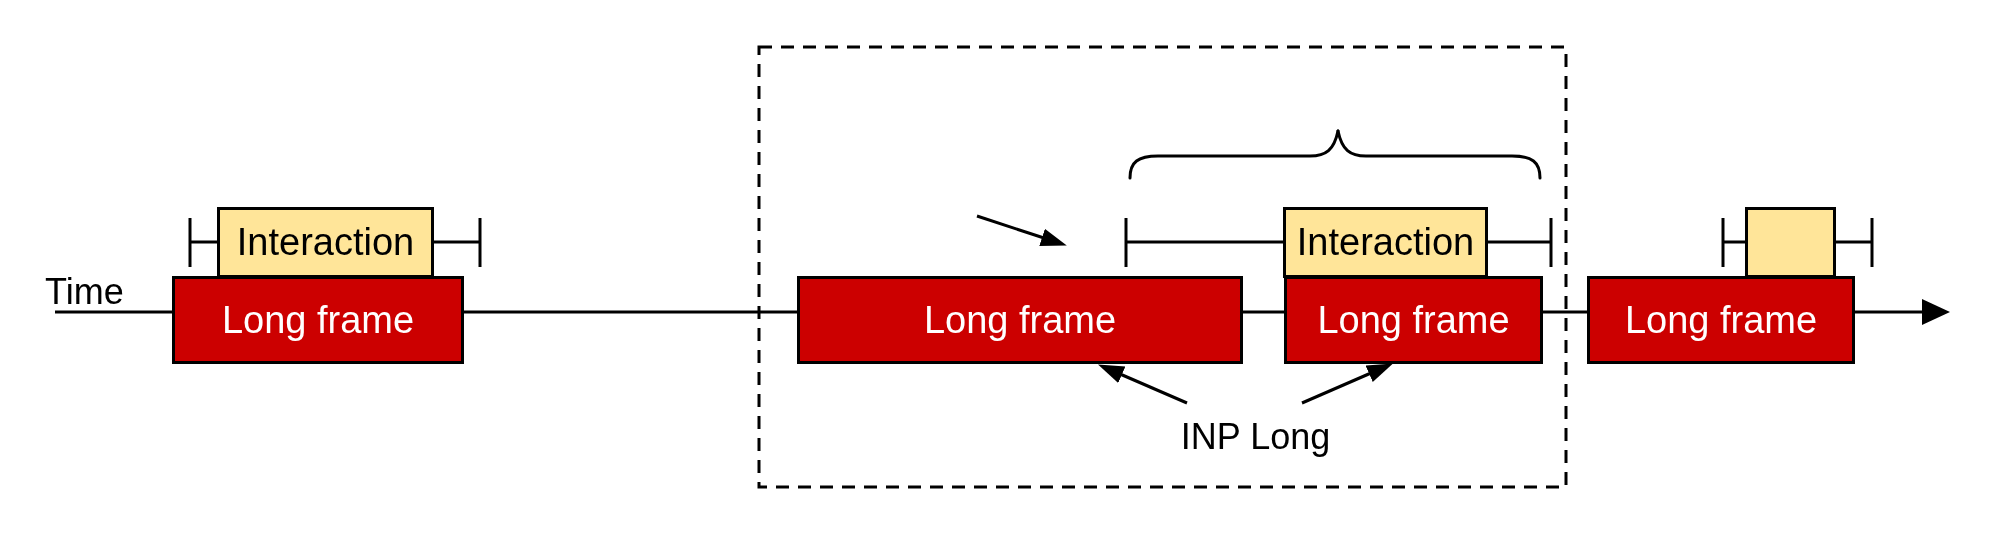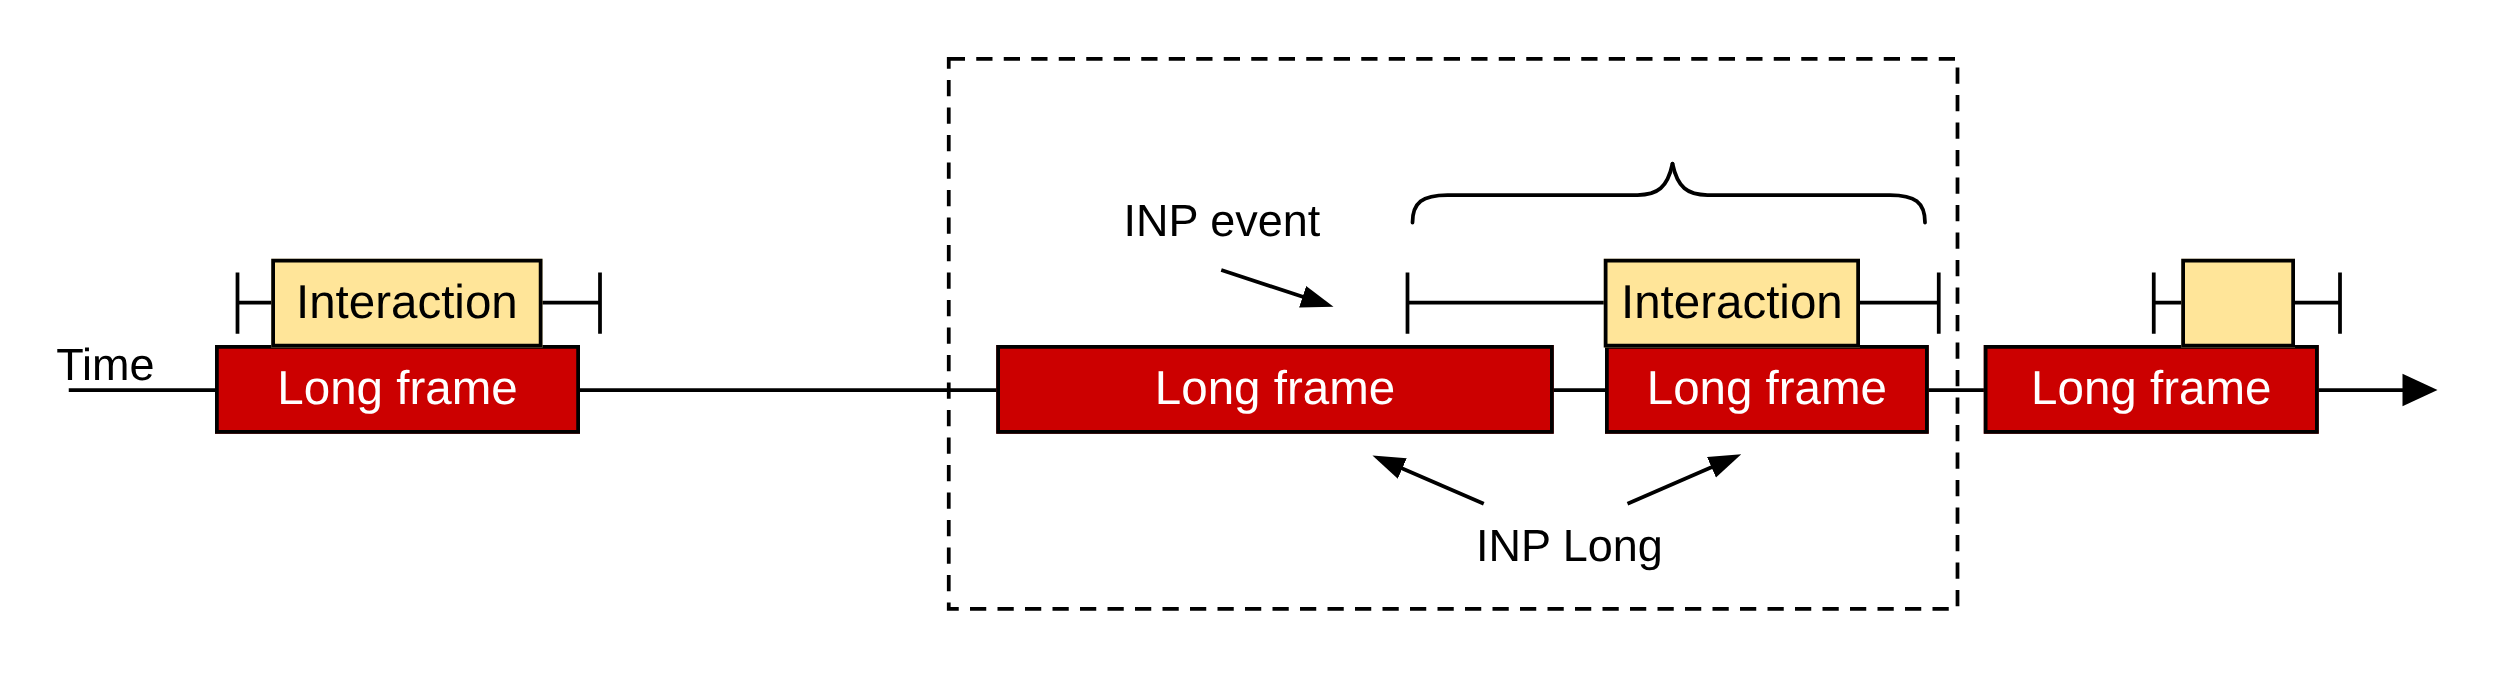--- a/index.html
+++ b/index.html
@@ -29,21 +29,21 @@
     display: flex;
     align-items: center;
     justify-content: center;
     white-space: nowrap;
   }
   .long-frame {
     background: var(--long-frame-fill, #CC0000);
     color: var(--long-frame-text, #FFFFFF);
     font-size: 38px;
     top: 276px;
-    height: 71px;
+    height: 88px;
     z-index: 2;
   }
   .interaction {
     background: var(--interaction-fill, #FFE599);
     color: #000000;
     font-size: 38px;
     top: 207px;
     height: 71px;
     z-index: 3;
   }
@@ -129,16 +129,15 @@
     <span>Interaction</span>
   </div>
   <div class="box interaction" style="left:1283px; width:205px;">
     <span>Interaction</span>
   </div>
   <div class="box interaction" style="left:1745px; width:91px;">
     <span></span>
   </div>
 
   <div class="label" style="left:45px; top:272px;">Time</div>
-  <div class="label centered" style="left:890px; top:157px; width:175px;">INP event</div>
   <div class="label centered" style="left:1158px; top:417px; width:195px;">INP Long</div>
 
 </div>
 
 </body></html>

